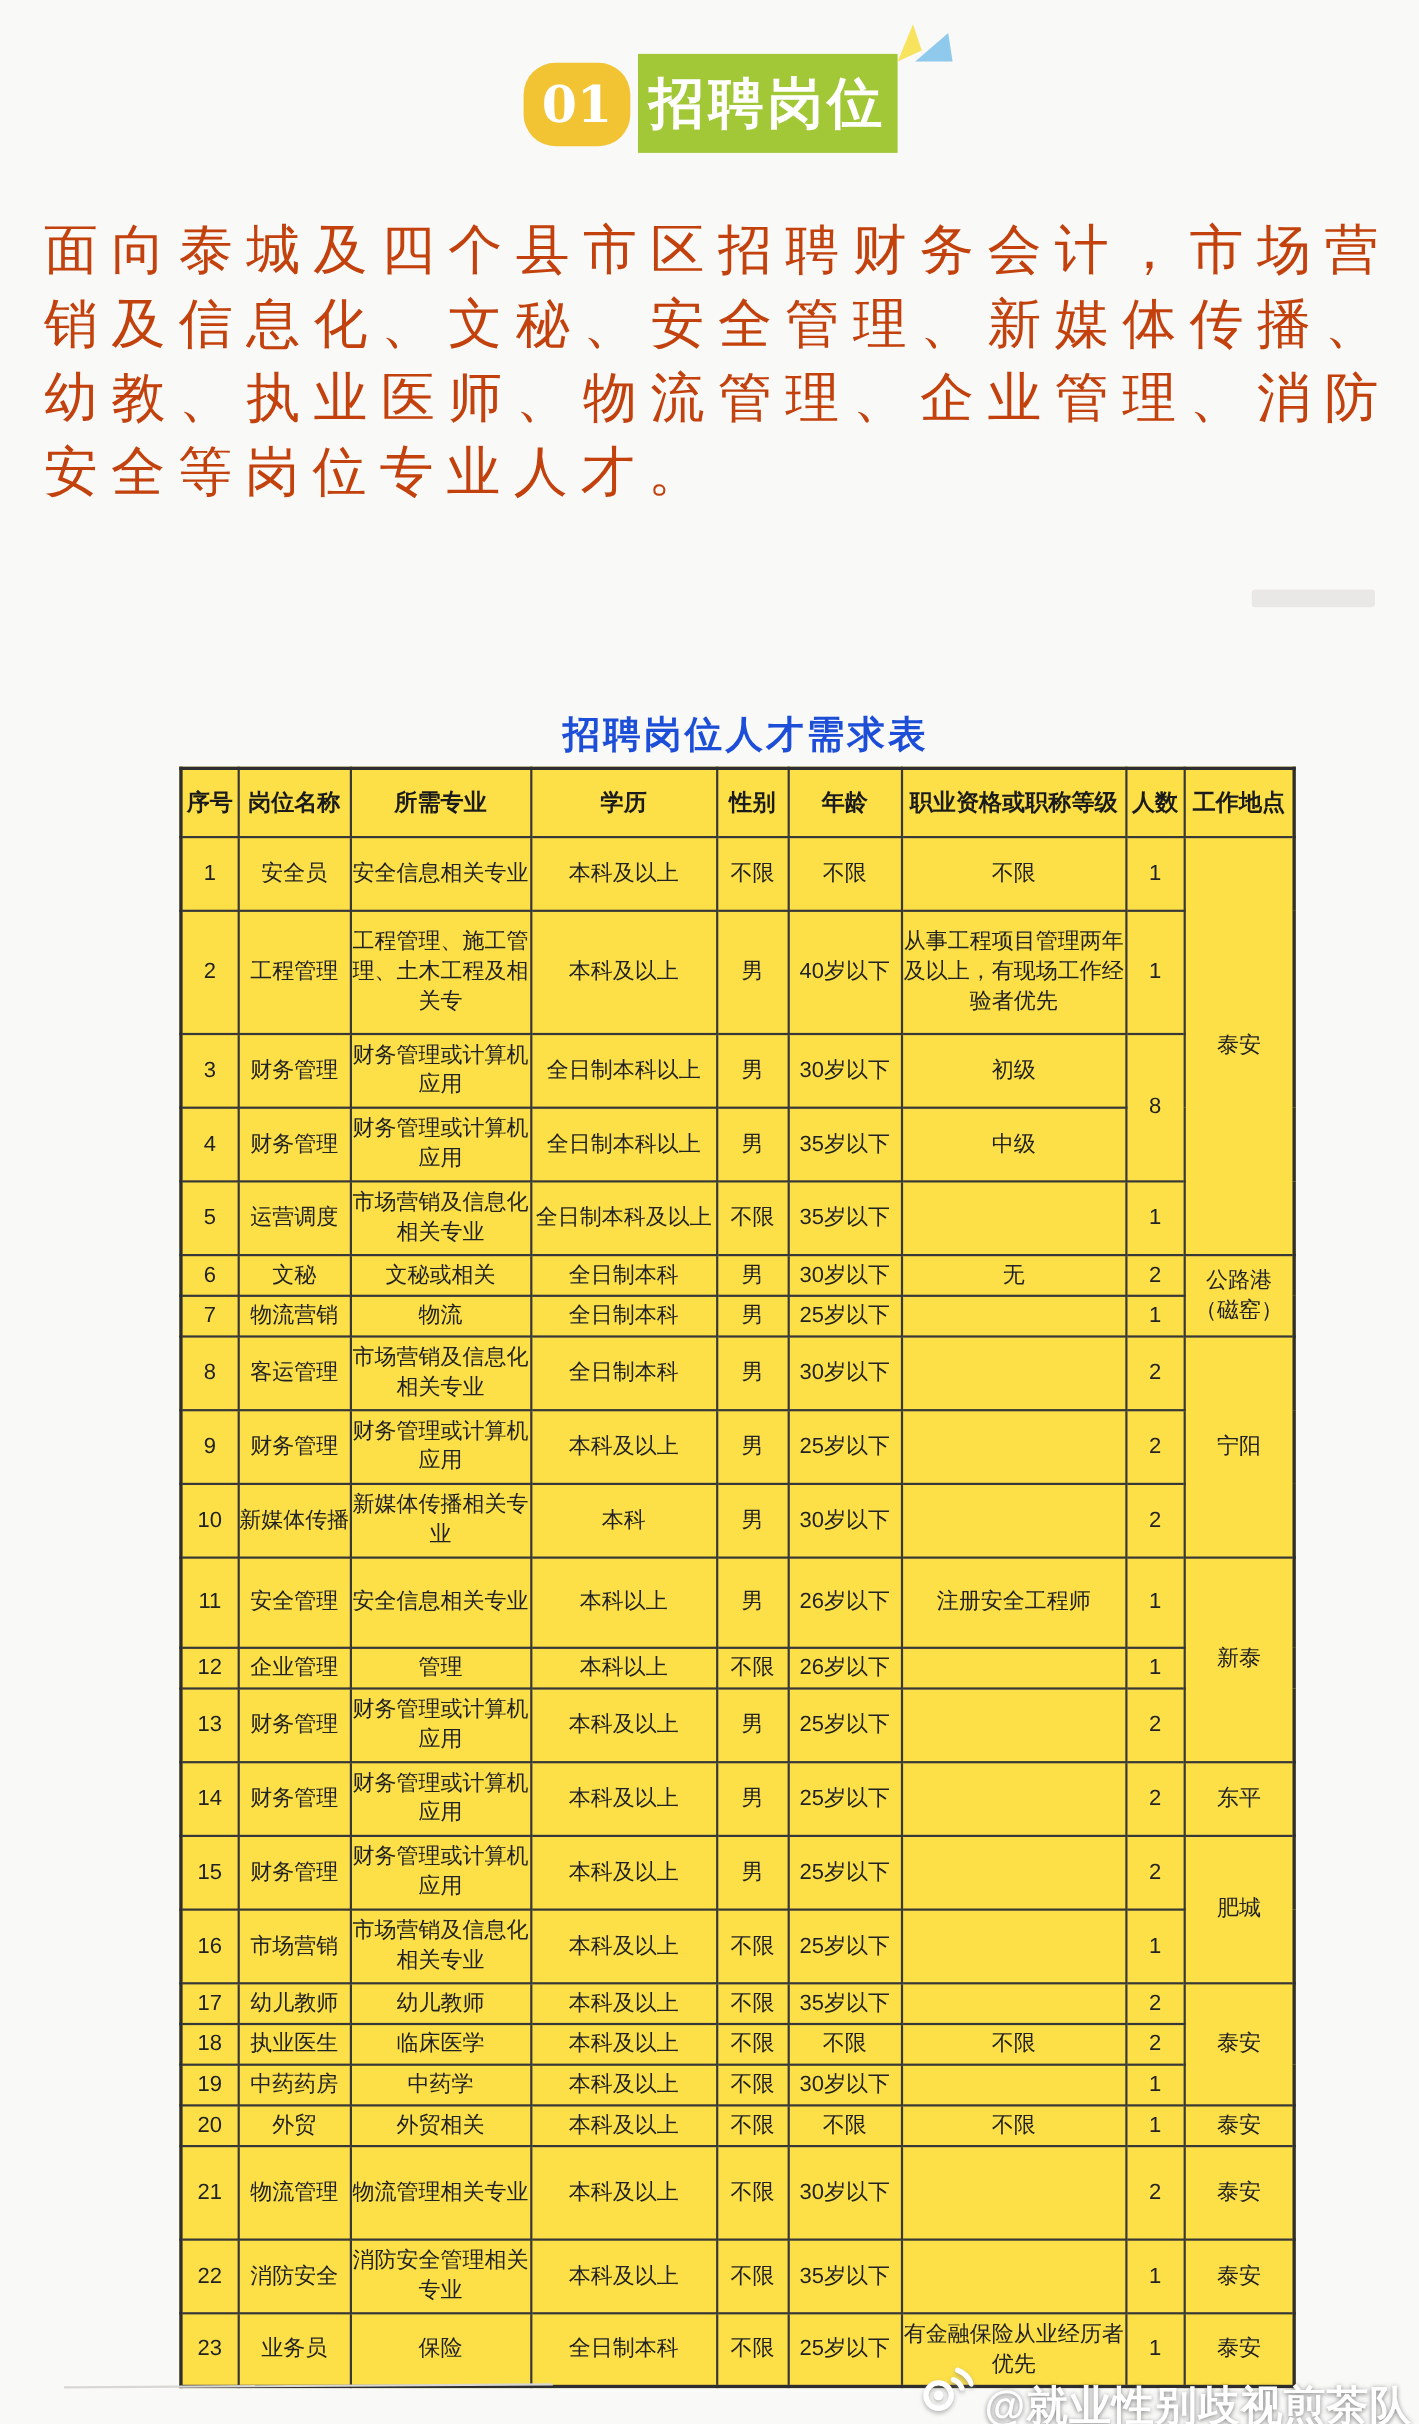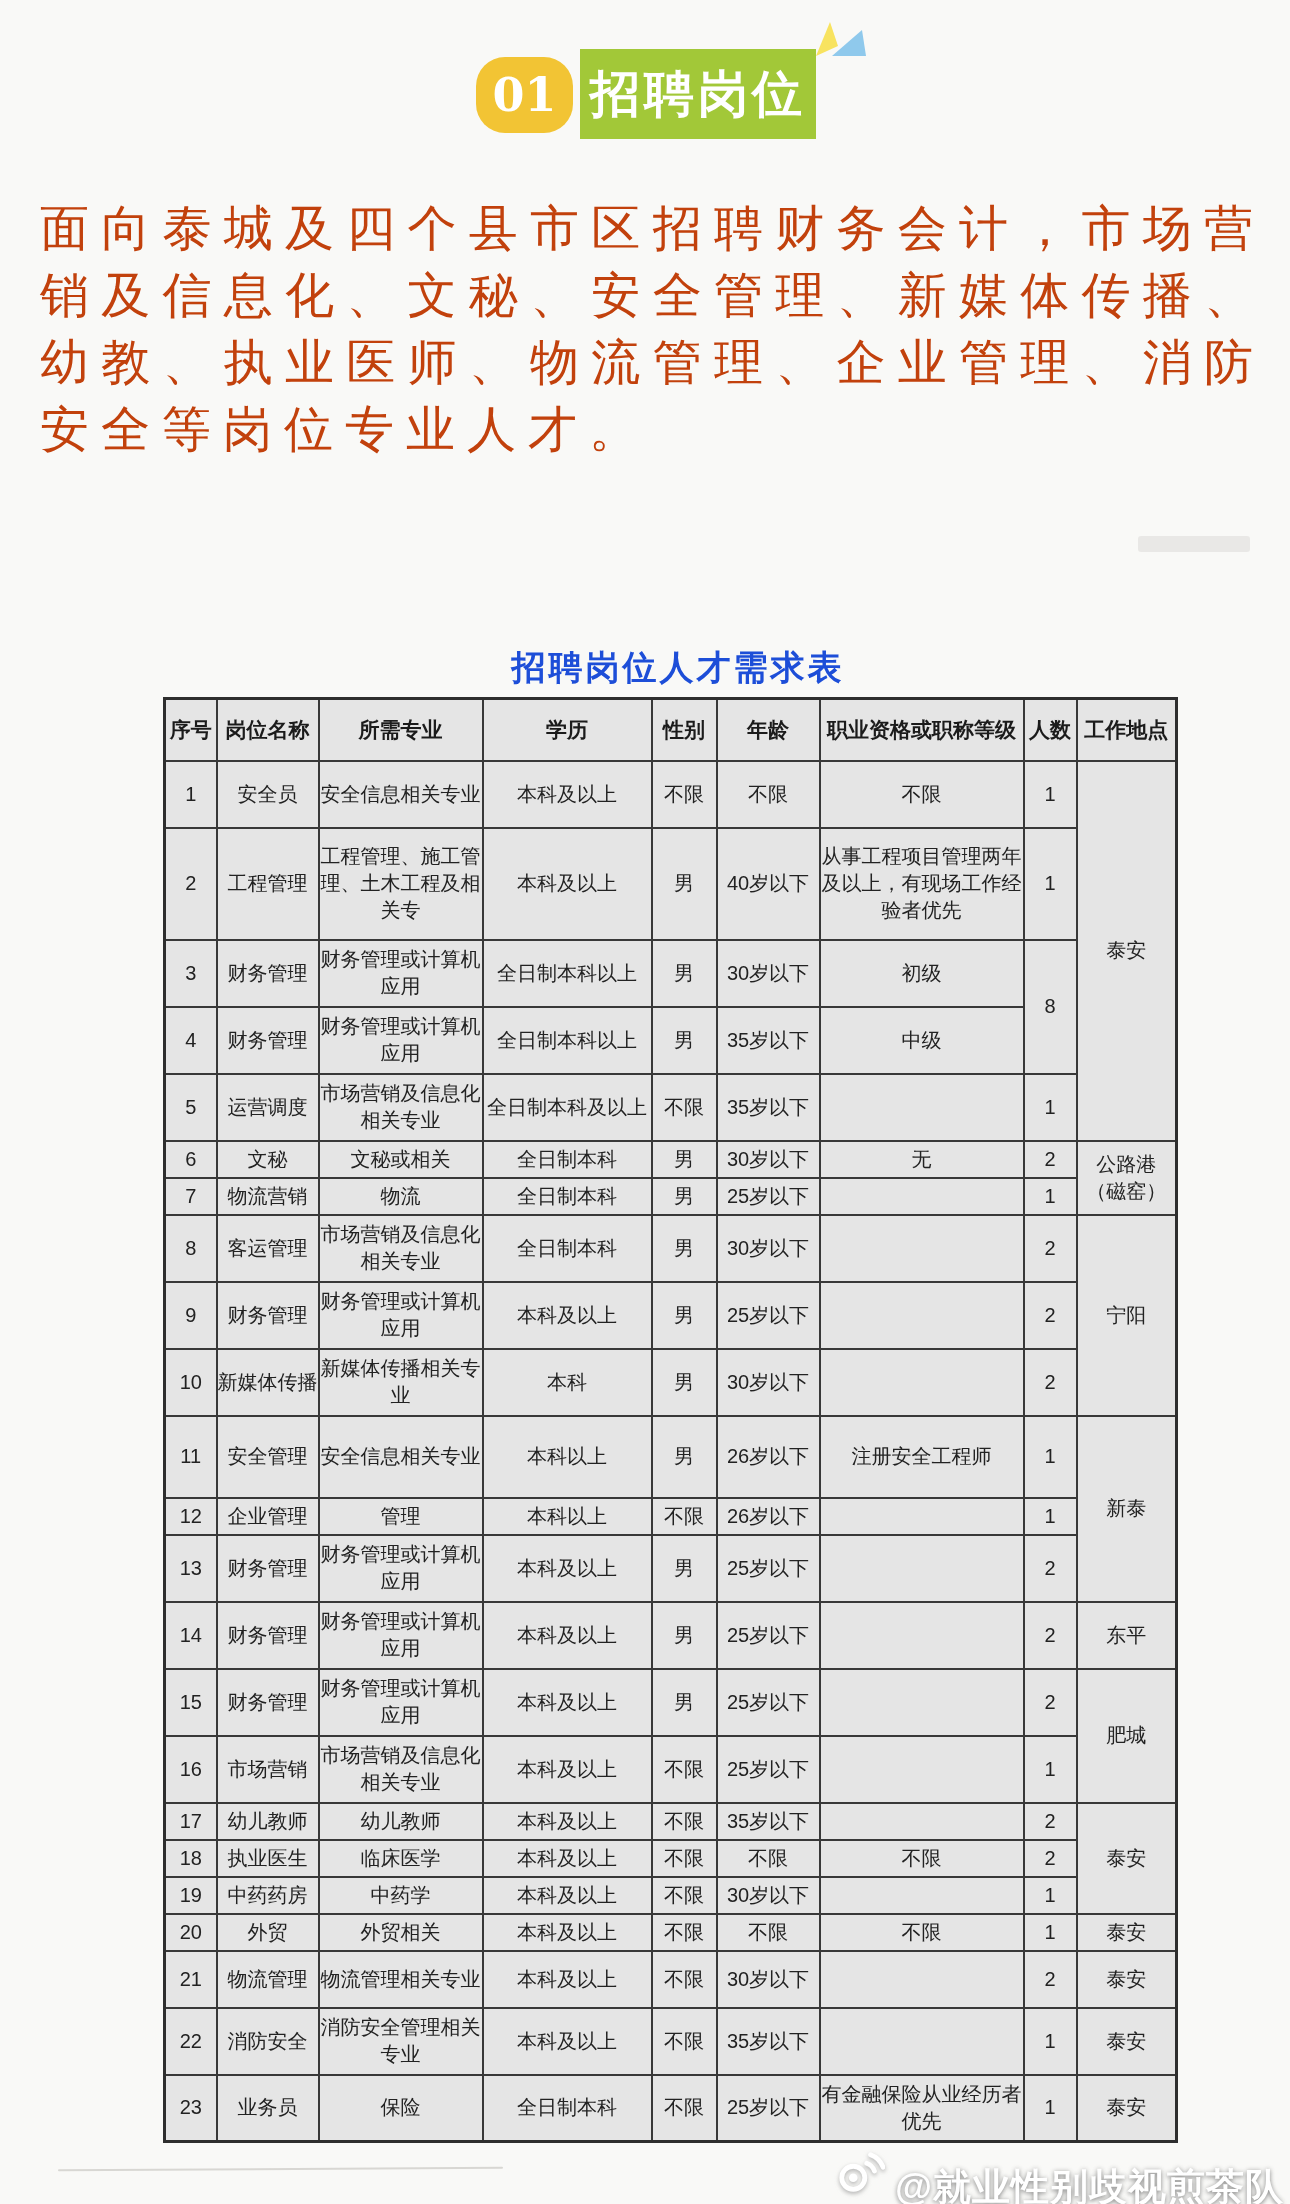--- a/index.html
+++ b/index.html
@@ -35,21 +35,21 @@
   }
   
   .tbl-title{
     position:absolute;left:172px;top:645px;width:1012px;
     text-align:center;font-size:34px;font-weight:700;color:#1d4ed8;
     letter-spacing:3px;
   }
   table.req{
     position:absolute;left:163px;top:697px;
     border-collapse:collapse;table-layout:fixed;
-    background:#e5e5e5;
+    background:#fde047;
   }
   table.req th,table.req td{
     border:2px solid #383838;
     text-align:center;vertical-align:middle;
     font-size:20px;color:#222222;font-weight:400;
     padding:1px 0;line-height:1.35;
     overflow:hidden;
   }
   table.req th{font-weight:700;font-size:21px;color:#1b1b1b;}
   table.req{border:3px solid #2e2e2e;}
@@ -321,21 +321,21 @@
           <td>20</td>
           <td>外贸</td>
           <td>外贸相关</td>
           <td>本科及以上</td>
           <td>不限</td>
           <td>不限</td>
           <td>不限</td>
           <td>1</td>
           <td>泰安</td>
         </tr>
-        <tr style="height: 57px;">
+        <tr style="height: 85px;">
           <td>21</td>
           <td>物流管理</td>
           <td>物流管理相关专业</td>
           <td>本科及以上</td>
           <td>不限</td>
           <td>30岁以下</td>
           <td></td>
           <td>2</td>
           <td>泰安</td>
         </tr>

